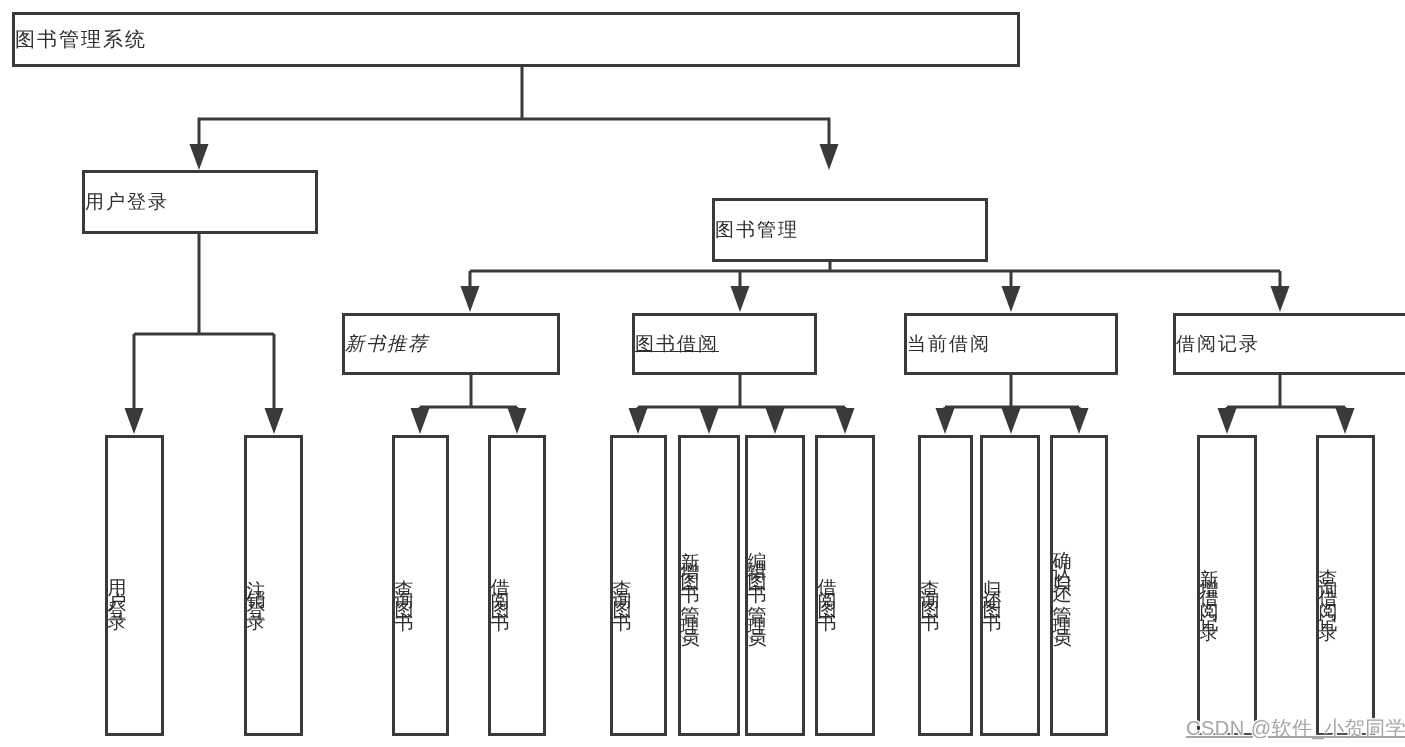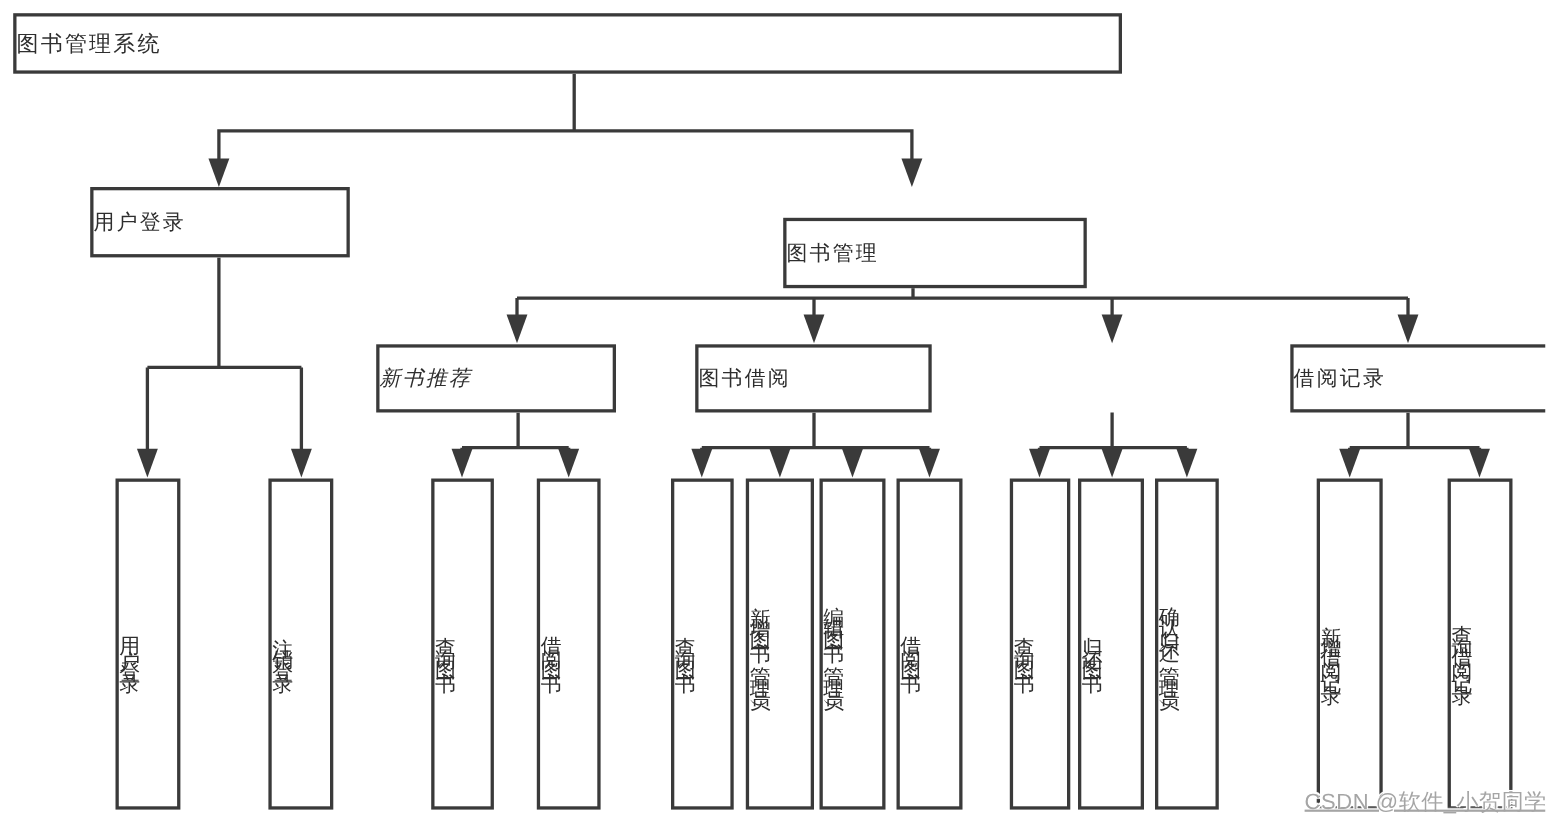--- a/index.html
+++ b/index.html
@@ -40,21 +40,21 @@
     white-space:nowrap;
   }
 
   
   #n-root{left:12px;top:12px;width:1008px;height:55px;}
   
   #n-user-login{left:82px;top:170px;width:236px;height:64px;}
   #n-book-mgmt{left:712px;top:170px;width:276px;height:64px;margin-top:28px;}
   
   #n-new-book{left:342px;top:313px;width:218px;height:62px;font-style:italic;}
-  #n-book-borrow{left:632px;top:313px;width:215px;height:62px;}
+  #n-book-borrow{left:632px;top:313px;width:185px;height:62px;text-decoration:underline;}
   #n-current-borrow{left:904px;top:313px;width:214px;height:62px;}
   #n-borrow-records{left:1173px;top:313px;width:255px;height:62px;}
   
   .leaf{top:435px;height:301px;}
   #l-user-login{left:105px;width:59px;}
   #l-logout{left:244px;width:59px;}
   #l-query-books-1{left:392px;width:57px;}
   #l-borrow-books-1{left:488px;width:58px;}
   #l-query-books-2{left:610px;width:57px;}
   #l-add-book{left:678px;width:62px;}
@@ -143,20 +143,23 @@
   <div class="box" id="n-book-mgmt">
     <span class="hlabel">图书管理</span>
   </div>
 
   <div class="box" id="n-new-book">
     <span class="hlabel">新书推荐</span>
   </div>
   <div class="box" id="n-book-borrow">
     <span class="hlabel">图书借阅</span>
   </div>
+  <div class="box" id="n-current-borrow">
+    <span class="hlabel">当前借阅</span>
+  </div>
   <div class="box" id="n-borrow-records">
     <span class="hlabel">借阅记录</span>
   </div>
 
   <div class="box leaf" id="l-user-login">
     <span class="vlabel">用户登录</span>
   </div>
   <div class="box leaf" id="l-logout">
     <span class="vlabel">注销登录</span>
   </div>

